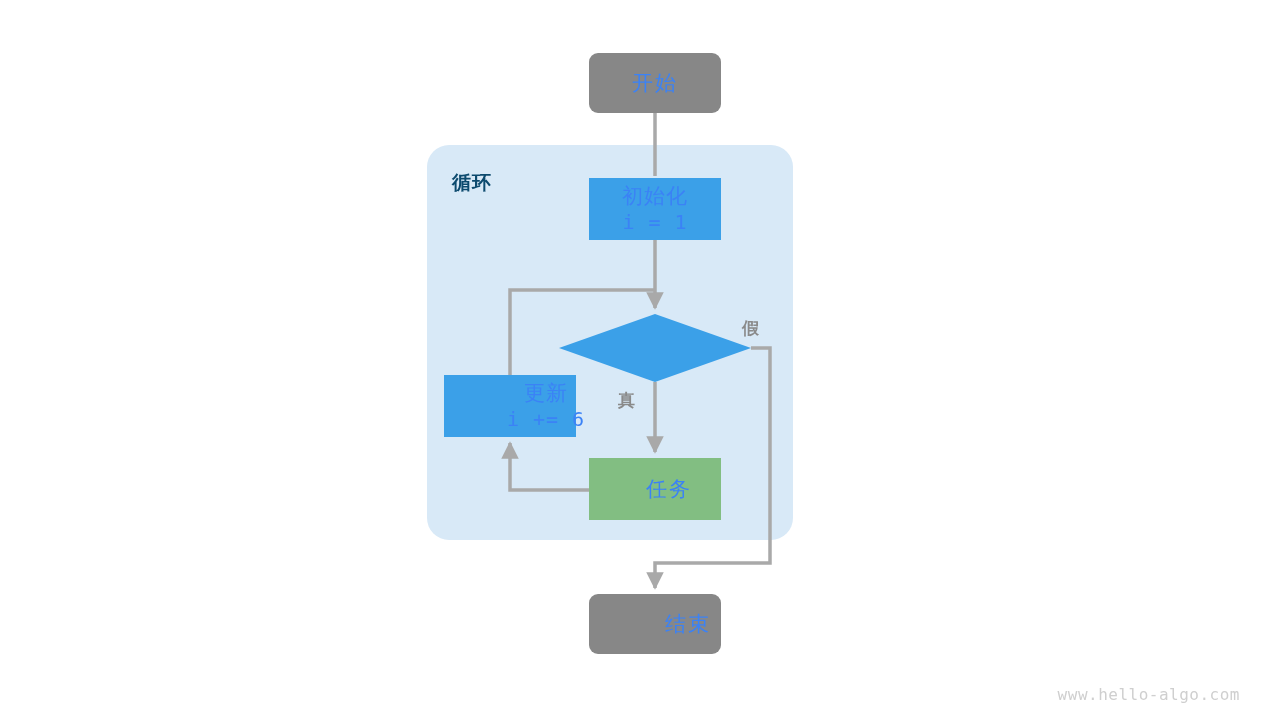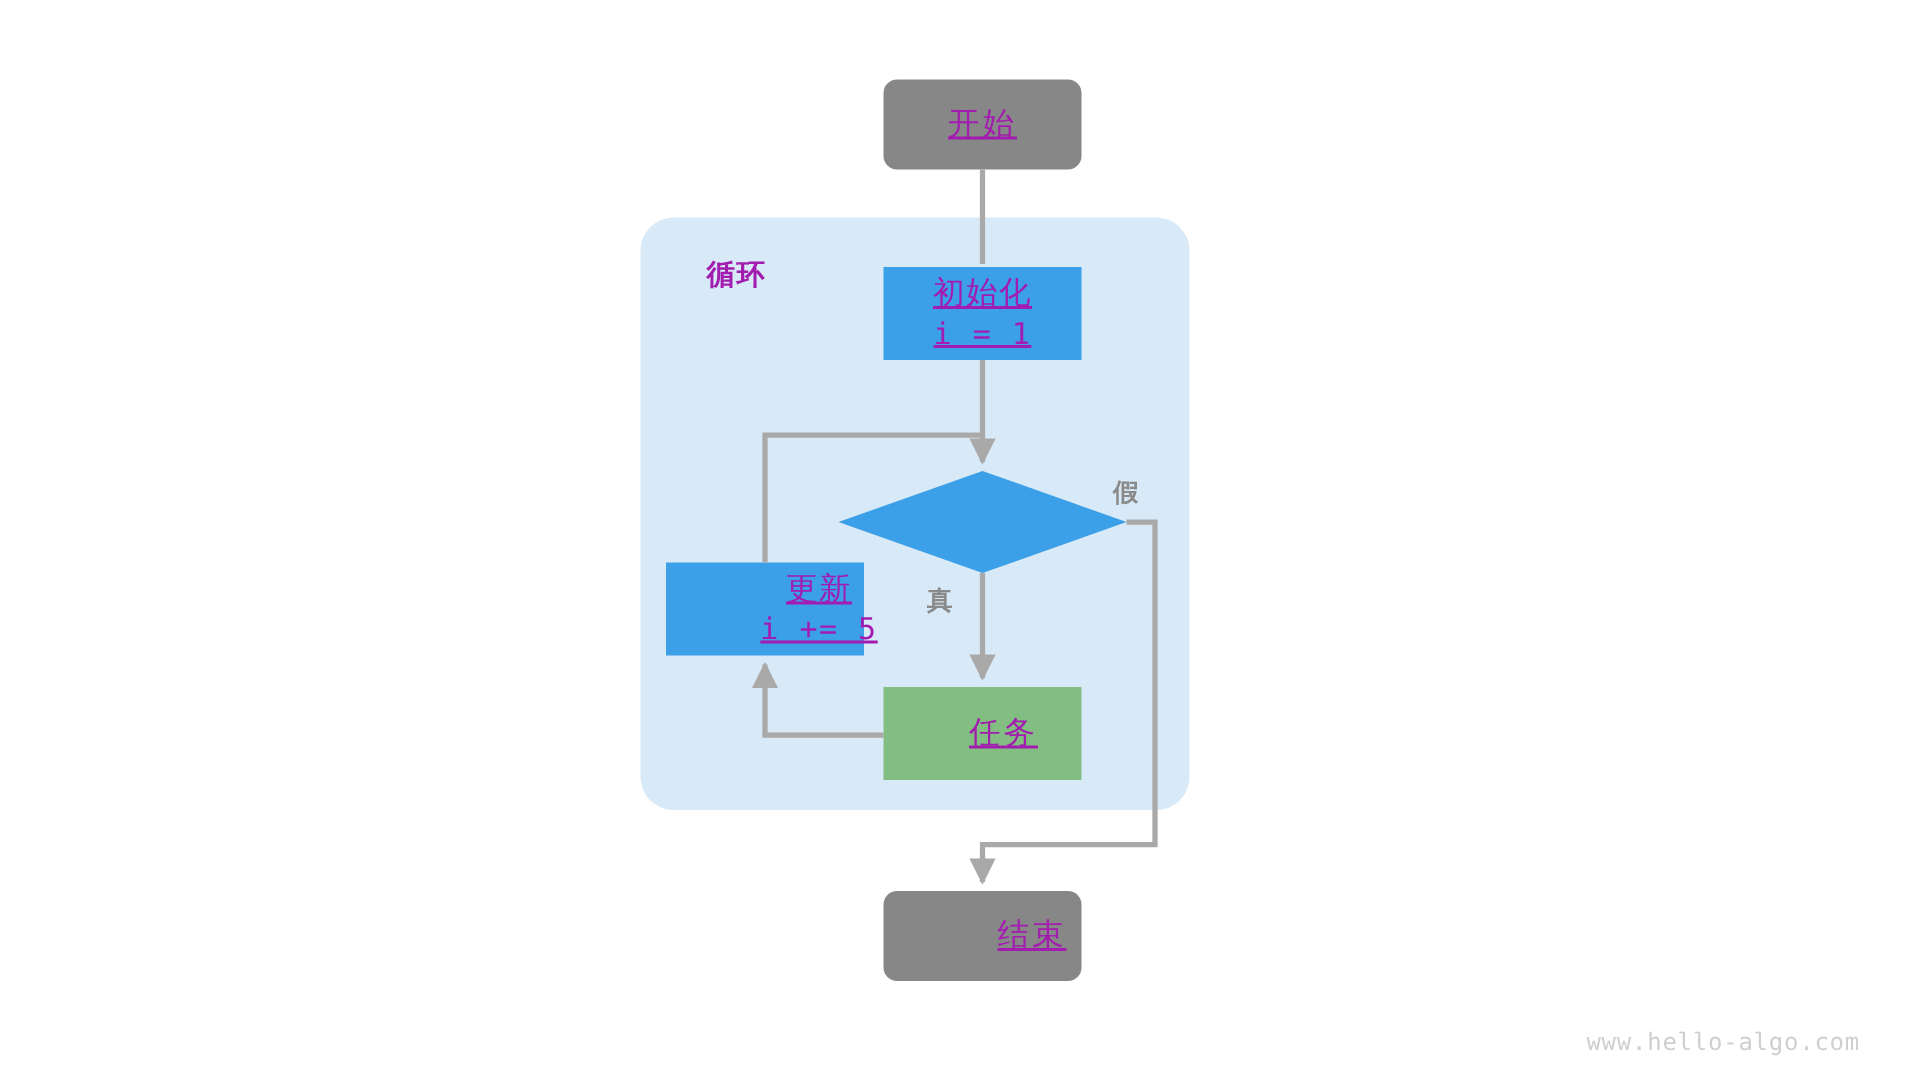--- a/index.html
+++ b/index.html
@@ -23,48 +23,46 @@
     top: 0;
     width: 1280px;
     height: 720px;
   }
   .node-label {
     position: absolute;
     display: flex;
     flex-direction: column;
     align-items: center;
     justify-content: center;
-    color: #a21caf;
+    color: #3b82f6;
     pointer-events: none;
     text-align: center;
-    text-decoration: underline;
   }
   .label-cn {
     font-family: "Liberation Sans", sans-serif;
     font-size: 21px;
     line-height: 26px;
     letter-spacing: 1px;
   }
   .label-code {
     font-family: "DejaVu Sans Mono", monospace;
     font-size: 20px;
     line-height: 26px;
     letter-spacing: 1px;
   }
   .terminal-label {
     font-size: 21px;
     letter-spacing: 2px;
   }
   .group-title {
     position: absolute;
-    color: #a21caf;
+    color: #0c4a6e;
     font-size: 19px;
     font-weight: bold;
     letter-spacing: 1px;
-    margin-left: 19px;
   }
   .edge-label {
     position: absolute;
     color: #8A8A8A;
     font-size: 17px;
     font-weight: bold;
     letter-spacing: 1px;
   }
   .watermark {
     position: absolute;
@@ -119,21 +117,21 @@
   </div>
 
   <div class="node-label" style="left:589px; top:178px; width:132px; height:62px;">
     <span class="label-cn">初始化</span>
     <span class="label-code">i = 1</span>
   </div>
 
 
   <div class="node-label" style="left:444px; top:375px; width:132px; height:62px;padding-left:36px;">
     <span class="label-cn">更新</span>
-    <span class="label-code">i += 5</span>
+    <span class="label-code">i += 6</span>
   </div>
 
   <div class="node-label" style="left:589px; top:458px; width:132px; height:62px;margin-left:14px;">
     <span class="label-cn terminal-label">任务</span>
   </div>
 
   <div class="node-label" style="left:589px; top:594px; width:132px; height:60px;padding-left:33px;">
     <span class="label-cn terminal-label">结束</span>
   </div>
 

